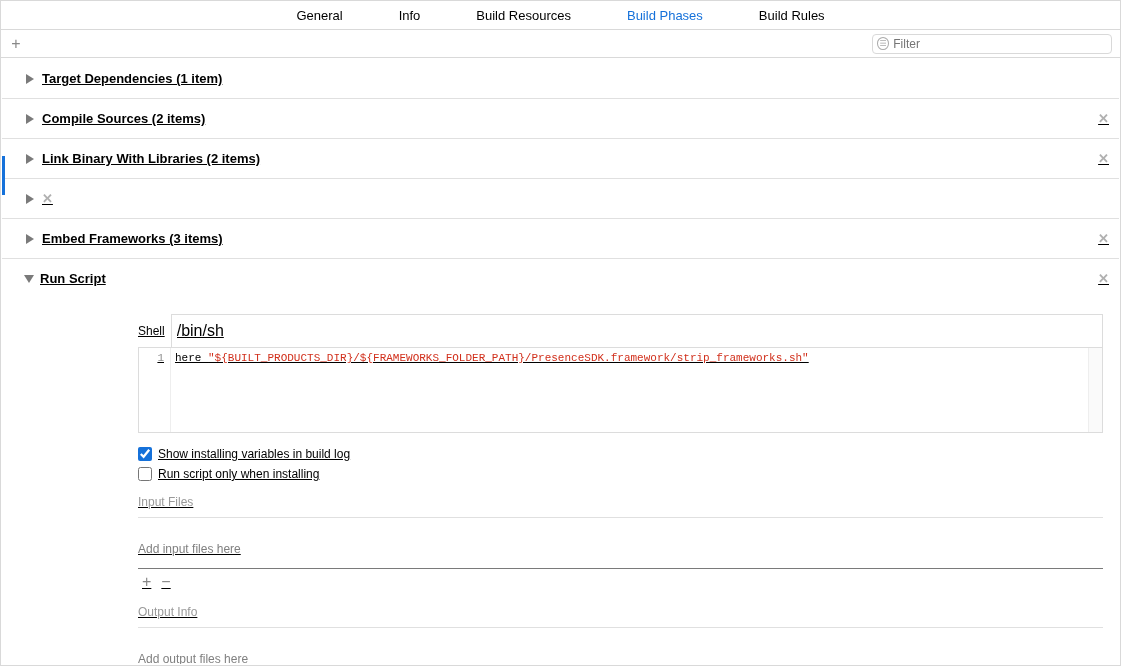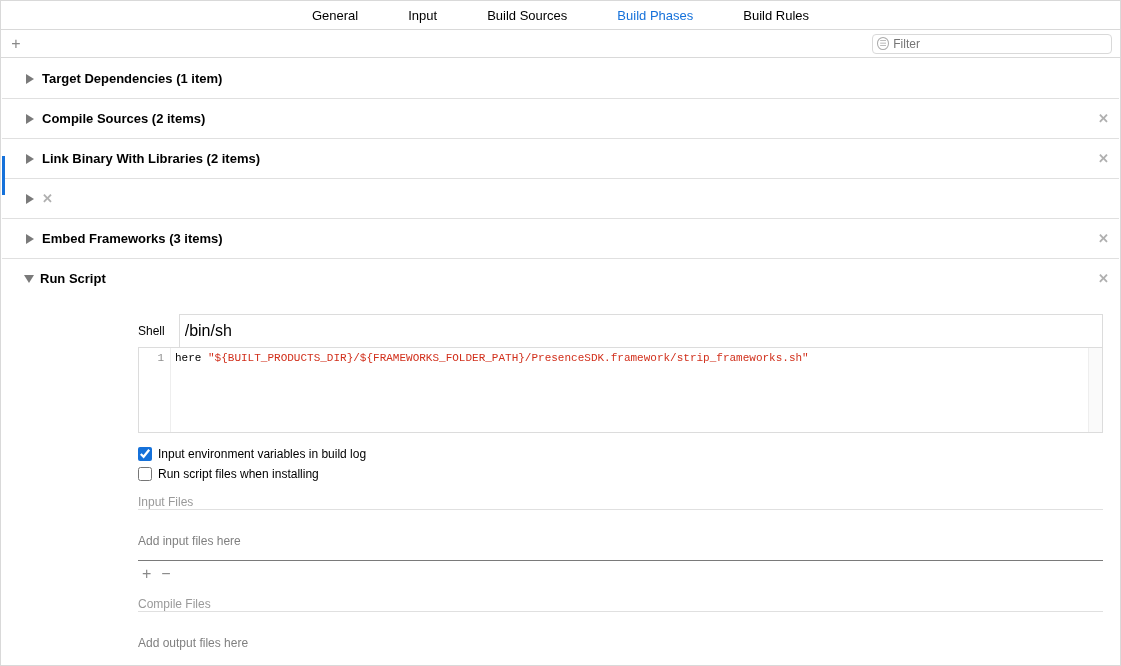--- a/index.html
+++ b/index.html
@@ -13,21 +13,21 @@
     overflow: hidden;
     border: 1px solid #d9d9d9;
     position: relative;
   }
   .tabbar {
     display: flex;
     justify-content: center;
     align-items: center;
     height: 29px;
     border-bottom: 1px solid #d9d9d9;
-    gap: 10px;
+    gap: 16px;
   }
   .tabbar .tab {
     padding: 0 20px;
     height: 100%;
     display: flex;
     align-items: center;
     font-size: 13px;
     color: #000;
     cursor: default;
   }
@@ -82,20 +82,21 @@
     bottom: 1px;
     left: 1px;
     right: 1px;
     overflow-y: scroll;
   }
   .phases::-webkit-scrollbar { width: 14px; }
   .phases::-webkit-scrollbar-track { background: #fafafa; }
   .phases::-webkit-scrollbar-thumb { background: #c2c2c2; border-radius: 7px; border: 3px solid #fafafa; }
   .phase {
     border-bottom: 1px solid #e0e0e0;
+    text-decoration: underline;
   }
   .phase-header {
     display: flex;
     align-items: center;
     height: 39px;
     padding: 0 10px 0 24px;
     font-size: 13px;
     font-weight: 600;
   }
   .phase-header .tri {
@@ -120,21 +121,21 @@
     font-size: 13px;
     cursor: default;
   }
   .runscript-body {
     padding-left: 136px;
     padding-right: 16px;
     padding-top: 16px;
     padding-bottom: 20px;
   }
   .row { display: flex; align-items: center; margin-bottom: 0; }
-  .row.shell { margin-bottom: 0; gap: 8px; }
+  .row.shell { margin-bottom: 0; }
   .row.shell label {
     font-size: 12px;
     margin-right: 6px;
   }
   .row.shell input {
     flex: 1;
     border: 1px solid #dcdcdc;
     border-bottom: none;
     height: 21px;
     font-size: 16px;
@@ -177,21 +178,21 @@
     align-items: center;
     font-size: 12px;
     margin-bottom: 6px;
   }
   .check-row input { margin-right: 6px; width: 14px; height: 14px; }
   .chk-blue { accent-color: #1571da; }
   .section-label {
     font-size: 12px;
     color: #9a9a9a;
     margin-top: 14px;
-    padding-bottom: 0;
+    padding-bottom: 8px;
     border-bottom: 1px solid #e0e0e0;
   }
   .placeholder {
     font-size: 12px;
     color: #808080;
     padding: 24px 0 6px 0;
   }
   .dark-divider {
     border-top: 1px solid #7a7a7a;
     margin-top: 6px;
@@ -211,22 +212,22 @@
     width: 3px;
     height: 39px;
     background: #1571da;
   }
 </style>
 </head>
 <body>
 
 <div class="tabbar">
   <div class="tab">General</div>
-  <div class="tab">Input</div>
-  <div class="tab">Build Sources</div>
+  <div class="tab">Info</div>
+  <div class="tab">Build Resources</div>
   <div class="tab active">Build Phases</div>
   <div class="tab">Build Rules</div>
 </div>
 
 <div class="toolbar">
   <div class="plus">+</div>
   <div class="spacer"></div>
   <div class="filter-wrap">
     <div class="icon">☰</div>
     <input type="text" placeholder="Filter" style="">
@@ -289,34 +290,34 @@
       </div>
 
       <div class="editor">
         <div class="gutter">1</div>
         <div class="code"><span class="kw">here </span><span class="str">"${BUILT_PRODUCTS_DIR}/${FRAMEWORKS_FOLDER_PATH}/PresenceSDK.framework/strip_frameworks.sh"</span></div>
         <div class="scroll-stub"></div>
       </div>
 
       <div class="check-row">
         <input type="checkbox" class="chk-blue" checked="" style="">
-        <span>Input environment variables in build log</span>
+        <span>Show installing variables in build log</span>
       </div>
       <div class="check-row">
         <input type="checkbox" style="">
-        <span>Run script files when installing</span>
+        <span>Run script only when installing</span>
       </div>
 
       <div class="section-label">Input Files</div>
       <div class="placeholder">Add input files here</div>
       <div class="dark-divider"></div>
       <div class="pm-row">
         <span class="p">+</span>
         <span class="m">−</span>
       </div>
 
-      <div class="section-label">Compile Files</div>
+      <div class="section-label">Output Info</div>
       <div class="placeholder">Add output files here</div>
 
     </div>
   </div>
 
 </div>
 
 </body></html>

